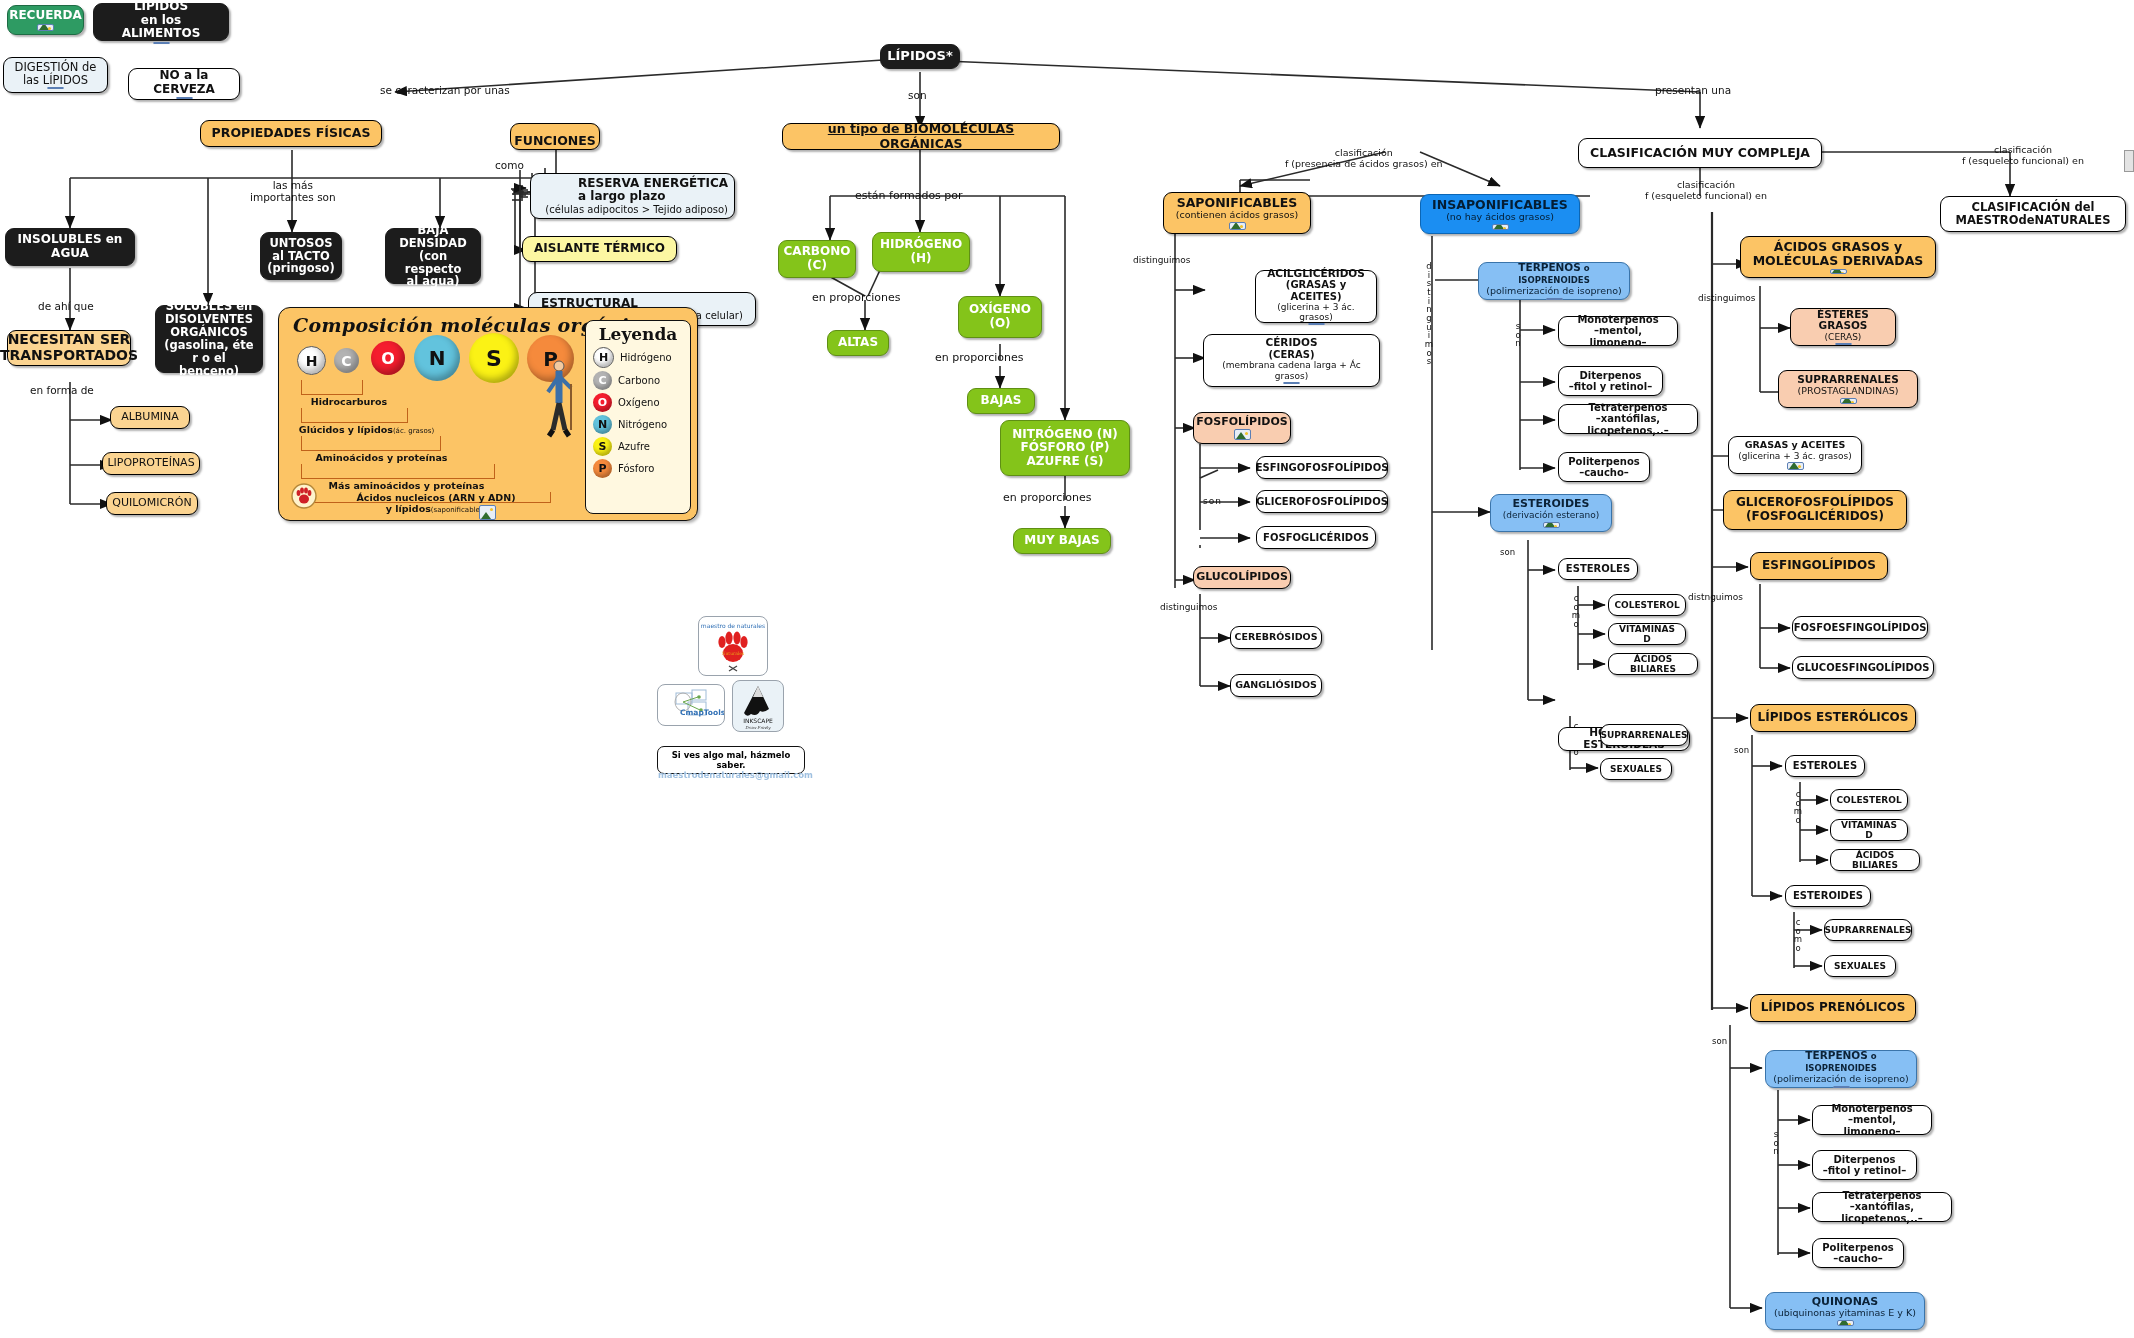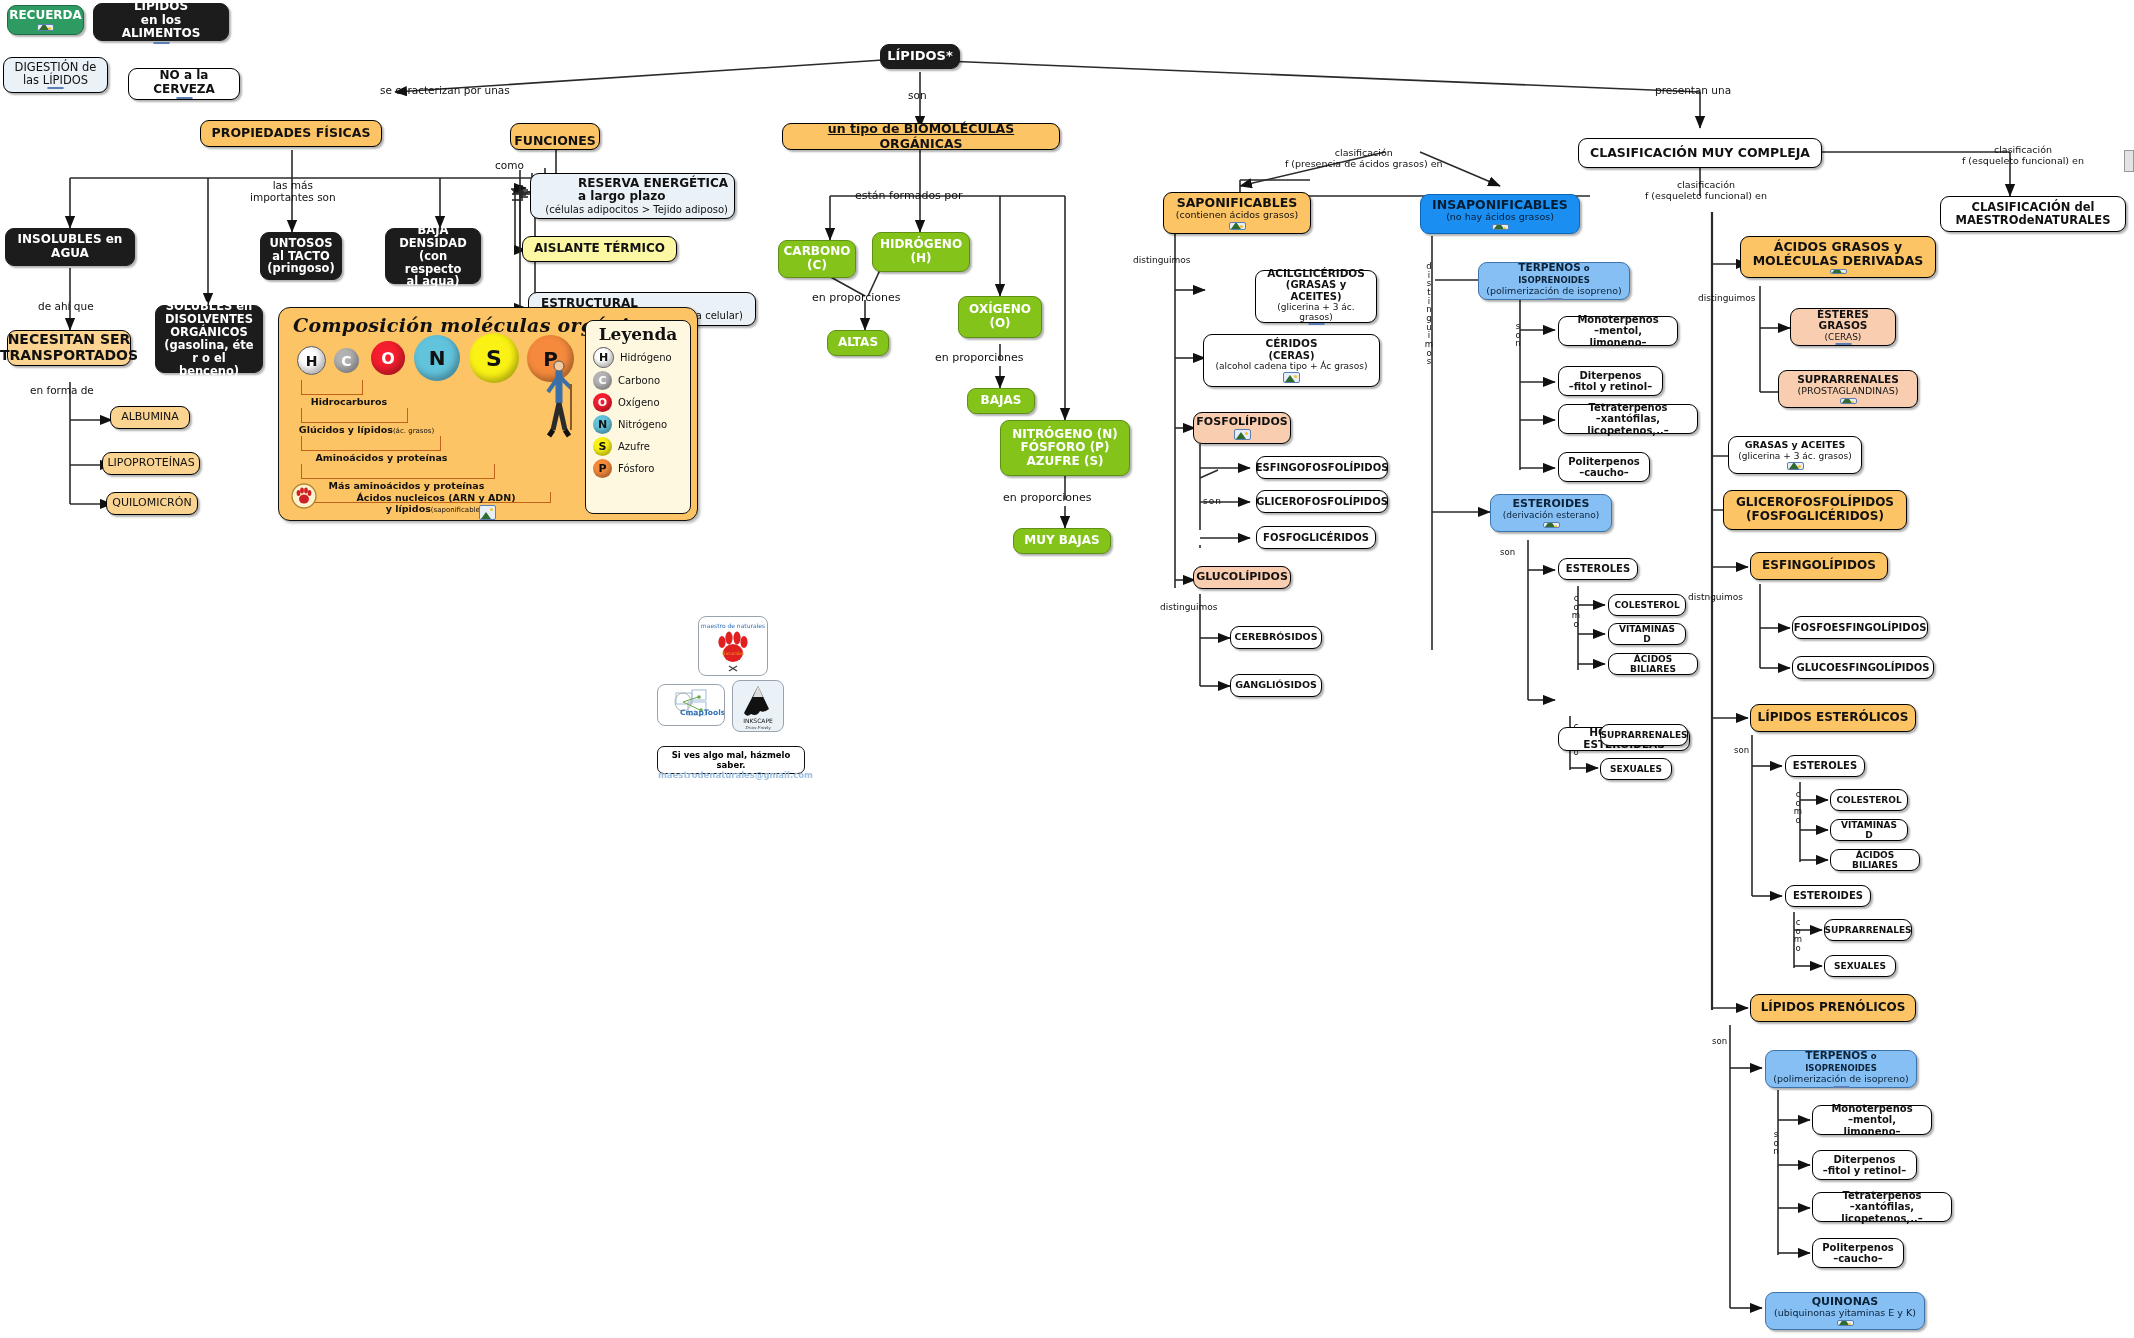--- a/index.html
+++ b/index.html
@@ -415,21 +415,21 @@
 <div class="node white" style="left:1255px;top:270px;width:122px;height:53px;">
   <span class="ttl" style="font-size:10.5px;">ACILGLICÉRIDOS</span>
   <span class="ttl" style="font-size:10px;">(GRASAS y ACEITES)</span>
   <span class="sub" style="font-size:9px;">(glicerina + 3 ác. grasos)</span>
   <span class="ic"></span>
 </div>
 
 <div class="node white" style="left:1203px;top:334px;width:177px;height:53px;">
   <span class="ttl" style="font-size:10.5px;">CÉRIDOS</span>
   <span class="ttl" style="font-size:10px;">(CERAS)</span>
-  <span class="sub" style="font-size:9px;">(alcohol cadena tipo + Ác grasos)</span>
+  <span class="sub" style="font-size:9px;">(membrana cadena larga + Ác grasos)</span>
   <span class="ic"></span>
 </div>
 
 <div class="node peach" style="left:1193px;top:412px;width:98px;height:32px;">
   <span class="ttl" style="font-size:11px;">FOSFOLÍPIDOS</span>
   <span class="ic"></span>
 </div>
 
 <div class="label" style="left:1203px;top:496px;font-size:9px;letter-spacing:1px;">son</div>
 

